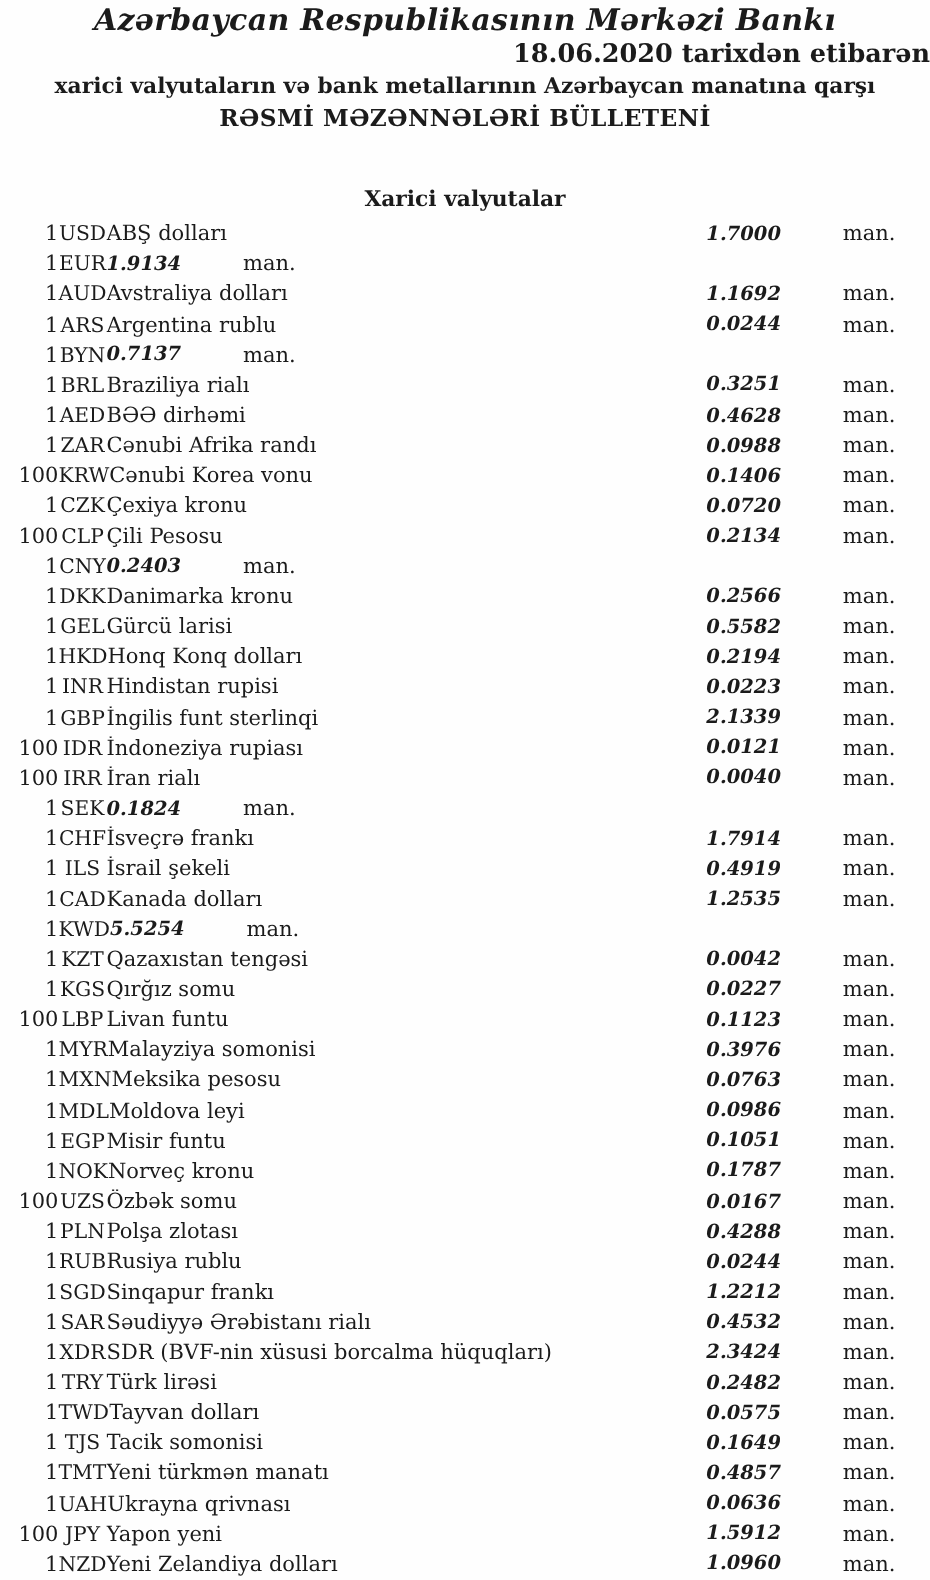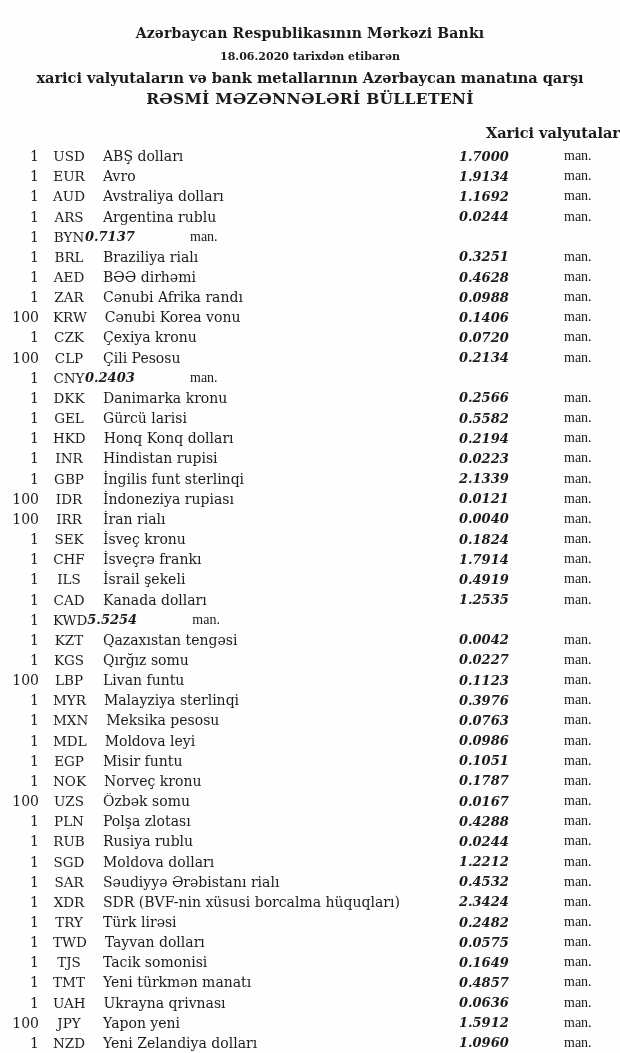--- a/index.html
+++ b/index.html
@@ -19,46 +19,48 @@
     position: absolute;
     inset: 0;
     background: #fefefe;
   }
   .header {
     position: absolute;
     top: 0; left: 0; right: 0;
     text-align: center;
   }
   .bank-title {
-    margin-top: 20px;
-    font-size: 14px;
+    margin-top: 0;
+    font-size: 20px;
     font-weight: 700;
     line-height: 26px;
     letter-spacing: 0.2px;
+    font-style: italic;
   }
   .date-line {
-    font-size: 11px;
+    font-size: 17px;
     font-weight: 700;
     line-height: 21px;
+    text-align: right;
   }
   .scope-line {
     font-size: 14.5px;
     font-weight: 700;
     line-height: 21px;
   }
   .bulletin-title {
     font-size: 15.5px;
     font-weight: 700;
     line-height: 22px;
     letter-spacing: 0.3px;
   }
   .section-title {
     position: absolute;
     top: 123px; left: 0; right: 0;
-    text-align: right;
+    text-align: center;
     font-size: 14.5px;
     font-weight: 700;
     line-height: 20px;
   }
   .rates-table {
     position: absolute;
     top: 146px; left: 0; right: 0;
   }
   .row {
     display: flex;
@@ -67,42 +69,41 @@
     padding-right: 23px;
     white-space: nowrap;
   }
   .qty {
     flex: 0 0 39px;
     text-align: right;
     font-size: 14px;
   }
   .code {
     flex: 0 0 32px;
-    margin-left: 14px;
+    margin-left: 0;
     text-align: center;
     font-size: 13.5px;
   }
   .name {
     flex: 1 1 auto;
-    margin-left: 18px;
+    margin-left: 0;
     font-size: 14px;
     overflow: hidden;
   }
   .rate {
     flex: 0 0 80px;
     text-align: left;
     font-size: 13px;
     font-weight: 700;
     font-style: italic;
   }
   .unit {
     flex: 0 0 33px;
-    margin-left: 25px;
+    margin-left: 11px;
     font-size: 14px;
-    font-family: Liberation Serif, serif;
   }
 </style>
 </head>
 <body>
 
 <div class="page">
 
   <div class="header">
     <div class="bank-title">Azərbaycan Respublikasının Mərkəzi Bankı</div>
     <div class="date-line">18.06.2020 tarixdən etibarən</div>
@@ -117,21 +118,20 @@
       <span class="qty">1</span>
       <span class="code">USD</span>
       <span class="name">ABŞ dolları</span>
       <span class="rate">1.7000</span>
       <span class="unit">man.</span>
     </div>
 
     <div class="row">
       <span class="qty">1</span>
       <span class="code">EUR</span>
-      <span class="name">Avro</span>
       <span class="rate">1.9134</span>
       <span class="unit">man.</span>
     </div>
 
     <div class="row">
       <span class="qty">1</span>
       <span class="code">AUD</span>
       <span class="name">Avstraliya dolları</span>
       <span class="rate">1.1692</span>
       <span class="unit">man.</span>
@@ -259,21 +259,20 @@
       <span class="qty">100</span>
       <span class="code">IRR</span>
       <span class="name">İran rialı</span>
       <span class="rate">0.0040</span>
       <span class="unit">man.</span>
     </div>
 
     <div class="row">
       <span class="qty">1</span>
       <span class="code">SEK</span>
-      <span class="name">İsveç kronu</span>
       <span class="rate">0.1824</span>
       <span class="unit">man.</span>
     </div>
 
     <div class="row">
       <span class="qty">1</span>
       <span class="code">CHF</span>
       <span class="name">İsveçrə frankı</span>
       <span class="rate">1.7914</span>
       <span class="unit">man.</span>
@@ -322,21 +321,21 @@
       <span class="qty">100</span>
       <span class="code">LBP</span>
       <span class="name">Livan funtu</span>
       <span class="rate">0.1123</span>
       <span class="unit">man.</span>
     </div>
 
     <div class="row">
       <span class="qty">1</span>
       <span class="code">MYR</span>
-      <span class="name">Malayziya sterlinqi</span>
+      <span class="name">Malayziya somonisi</span>
       <span class="rate">0.3976</span>
       <span class="unit">man.</span>
     </div>
 
     <div class="row">
       <span class="qty">1</span>
       <span class="code">MXN</span>
       <span class="name">Meksika pesosu</span>
       <span class="rate">0.0763</span>
       <span class="unit">man.</span>
@@ -386,21 +385,21 @@
       <span class="qty">1</span>
       <span class="code">RUB</span>
       <span class="name">Rusiya rublu</span>
       <span class="rate">0.0244</span>
       <span class="unit">man.</span>
     </div>
 
     <div class="row">
       <span class="qty">1</span>
       <span class="code">SGD</span>
-      <span class="name">Moldova dolları</span>
+      <span class="name">Sinqapur frankı</span>
       <span class="rate">1.2212</span>
       <span class="unit">man.</span>
     </div>
 
     <div class="row">
       <span class="qty">1</span>
       <span class="code">SAR</span>
       <span class="name">Səudiyyə Ərəbistanı rialı</span>
       <span class="rate">0.4532</span>
       <span class="unit">man.</span>

